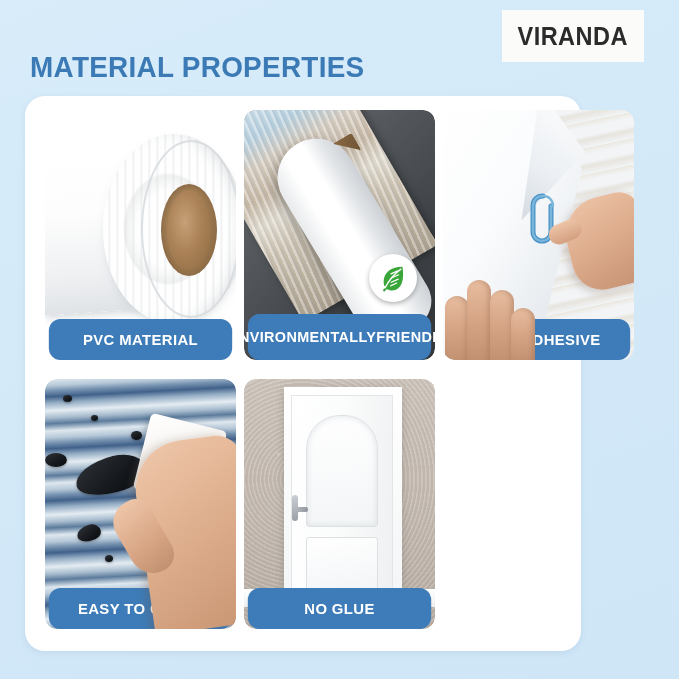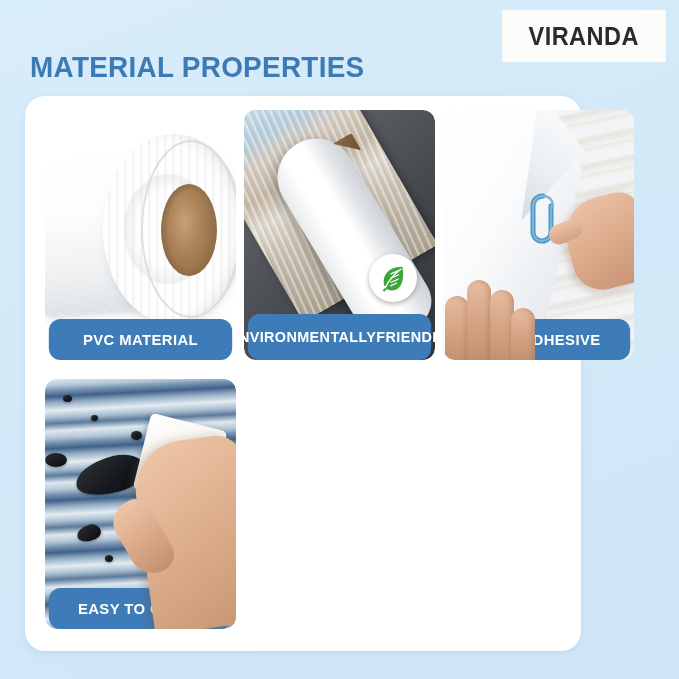--- a/index.html
+++ b/index.html
@@ -22,21 +22,21 @@
     position: absolute;
     top: 0; left: 0;
     width: 679px;
     height: 96px;
   }
 
   .brand-box {
     position: absolute;
     top: 10px;
     left: 502px;
-    width: 164px;
+    width: 142px;
     height: 52px;
     background: #fbfbfa;
     display: flex;
     align-items: center;
     justify-content: center;
   }
 
   .brand-text {
     font-size: 25px;
     font-weight: bold;
@@ -560,15 +560,27 @@
         <div class="stain smear" style="left:32px;top:146px;width:24px;height:16px;"></div>
         <div class="stain" style="left:60px;top:176px;width:8px;height:7px;"></div>
         <div class="clean-cloth"></div>
         <div class="clean-hand">
           <div class="clean-thumb"></div>
         </div>
       </div>
       <div class="card-label">EASY TO CLEAN</div>
     </div>
 
+    <div class="card">
+      <div class="card-media door-scene">
+        <div class="baseboard"></div>
+        <div class="door-frame"></div>
+        <div class="door-leaf"></div>
+        <div class="door-panel-top"></div>
+        <div class="door-panel-bot"></div>
+        <div class="door-handle"></div>
+        <div class="baseboard-mid"></div>
+      </div>
+      <div class="card-label">NO GLUE</div>
+    </div>
 
   </div>
 </div>
 
 </body></html>

